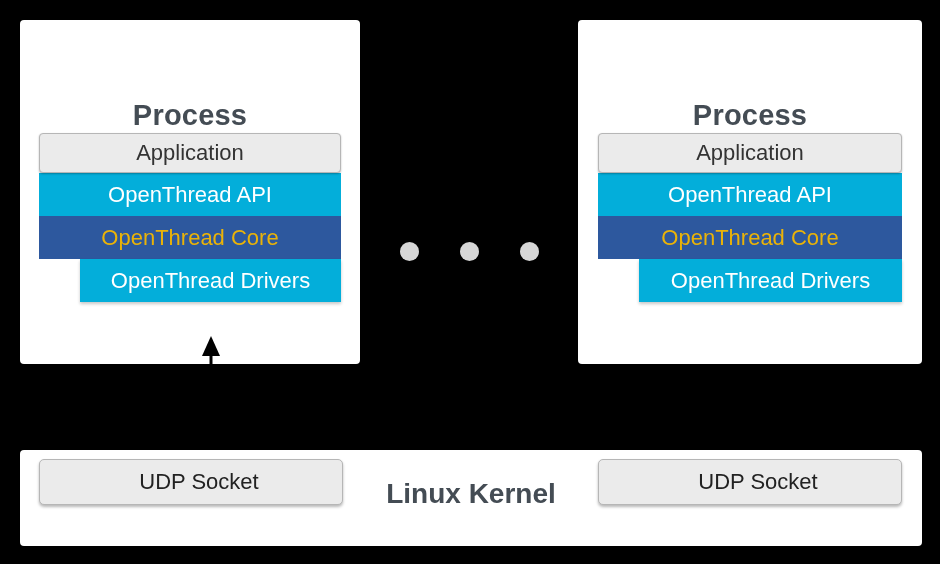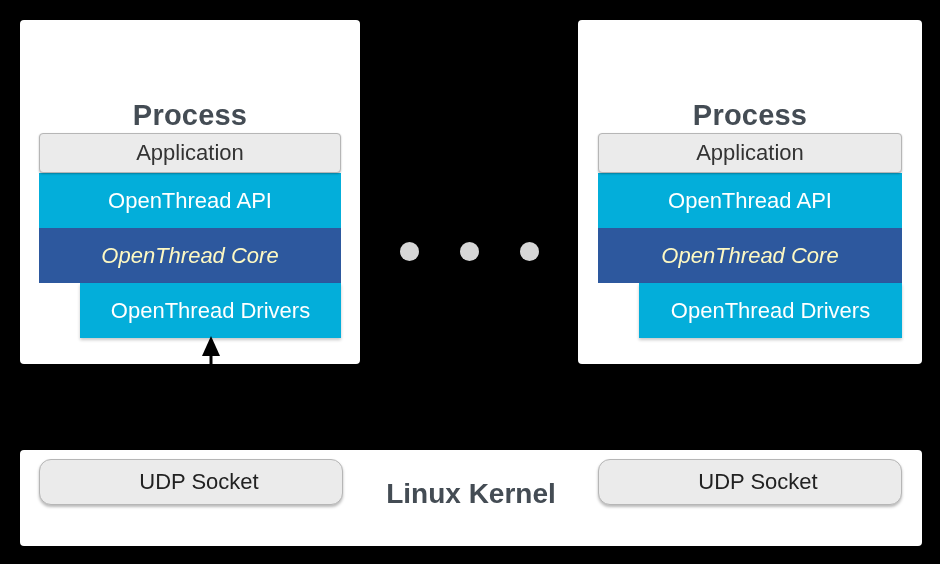--- a/index.html
+++ b/index.html
@@ -45,21 +45,21 @@
   .layer-stack {
     position: absolute;
     top: 113px;
     left: 19px;
     right: 19px;
   }
   #process-panel-right .layer-stack { left: 20px; right: 20px; }
 
   .layer {
     box-sizing: border-box;
-    height: 55px;
+    height: 43px;
     display: flex;
     align-items: center;
     justify-content: center;
     font-size: 22px;
     line-height: 1;
     white-space: nowrap;
   }
   .layer.application {
     background: #ebebeb;
     border: 1px solid #b6b6b6;
@@ -69,22 +69,21 @@
     position: relative;
     z-index: 3;
     height: 40px;
   }
   .layer.light-blue {
     background: #03aeda;
     color: #ffffff;
   }
   .layer.dark-blue {
     background: #2d589e;
-    color: #fef9c3;
-    font-style: italic;
+    color: #eab308;
   }
   .layer.drivers {
     box-shadow: 0 2px 3px rgba(0,0,0,0.22);
     margin-left: 41px;
   }
 
   
   .up-arrow {
     position: absolute;
     width: 24px;
@@ -134,21 +133,21 @@
     color: #444c54;
     line-height: 1;
   }
   .udp-socket {
     position: absolute;
     box-sizing: border-box;
     top: 9px;
     height: 46px;
     background: #ebebeb;
     border: 1px solid #b6b6b6;
-    border-radius: 12px;
+    border-radius: 5px;
     box-shadow: 0 2px 3px rgba(0,0,0,0.28);
     display: flex;
     align-items: center;
     justify-content: center;
     font-size: 22px;
     color: #222222;
     line-height: 1;
     white-space: nowrap;
     padding-left: 16px;
   }

